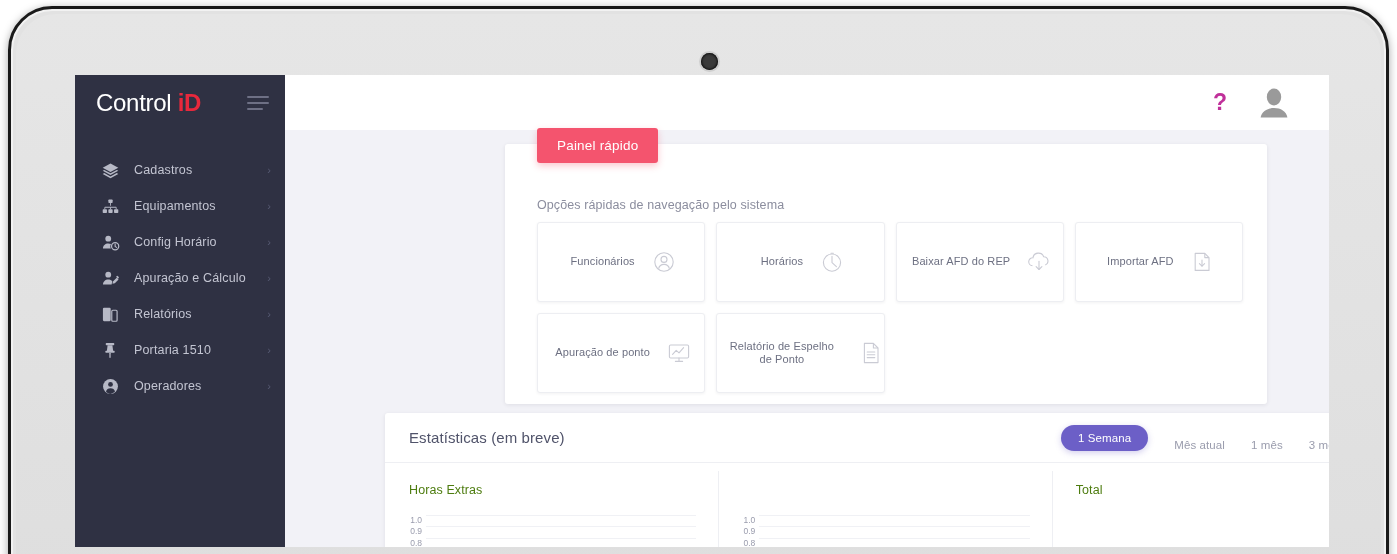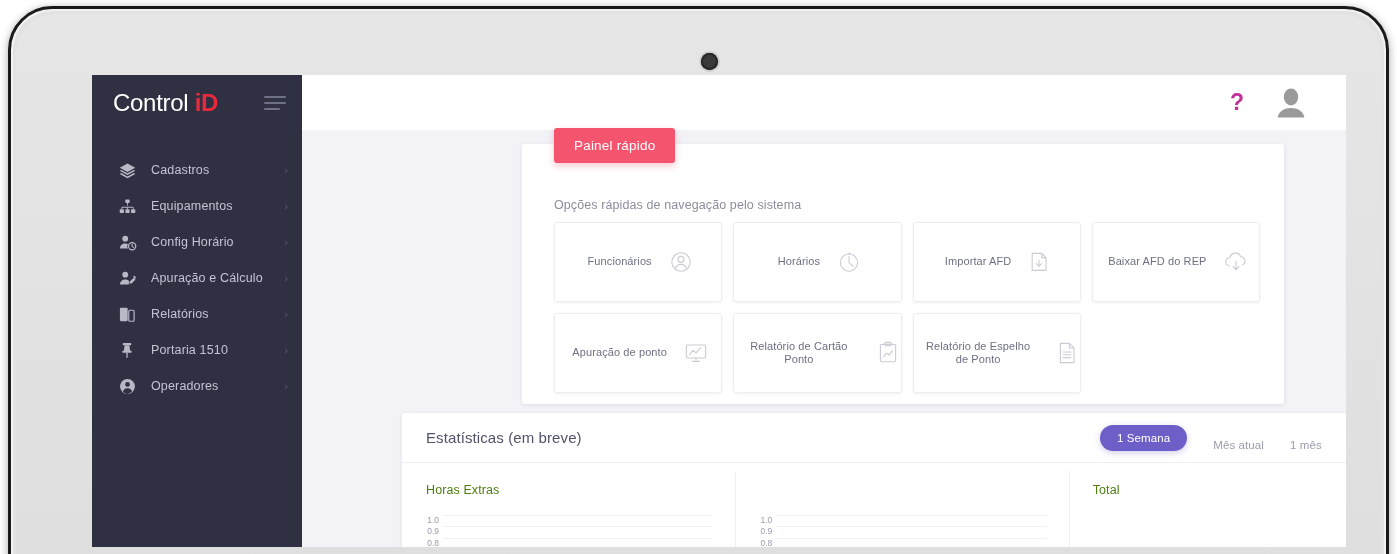--- a/index.html
+++ b/index.html
@@ -31,21 +31,20 @@
     box-shadow: 0 0 0 2px #cfcfcf, inset 0 0 2px 1px #111;
   }
 
   
   #screen {
     position: absolute;
     left: 75px; top: 75px;
     width: 1254px; height: 472px;
     background: #f2f2f7;
     overflow: hidden;
-    margin-left: 17px;
   }
 
   
   #sidebar {
     position: absolute; left: 0; top: 0;
     width: 210px; height: 472px;
     background: #2f3143;
   }
   #brand-bar {
     height: 55px; display: flex; align-items: center;
@@ -136,21 +135,21 @@
 
   
   #stats-panel {
     position: absolute; left: 100px; top: 283px;
     width: 1000px; height: 200px;
     background: #ffffff; border-radius: 3px;
     box-shadow: 0 1px 4px rgba(30,32,50,.09);
   }
   #stats-head {
     height: 50px; display: flex; align-items: center;
-    padding: 0 10px 0 24px;
+    padding: 0 32px 0 24px;
     border-bottom: 1px solid #eeeff3;
   }
   #stats-title { font-size: 15px; color: #50536a; letter-spacing: .1px; }
   #stats-tabs { margin-left: auto; display: flex; align-items: flex-end; gap: 26px; }
   .stats-tab {
     font-size: 11.5px; color: #9a9cad; cursor: pointer; letter-spacing: .1px;
     white-space: nowrap;
   }
   .stats-tab.active {
     background: #6c5fc7; color: #ffffff;
@@ -322,64 +321,54 @@
           <span class="quick-card-icon">
             <svg width="26" height="26" viewBox="0 0 26 26" fill="none" stroke="#cacbd4" stroke-width="1.1">
               <circle cx="13" cy="13.6" r="8.6"></circle>
               <path d="M13 7.4v6.2l4.4 4" stroke-linecap="round"></path>
               <path d="M12 4.2h2.4" stroke-linecap="round"></path>
             </svg>
           </span>
         </div>
 
         <div class="quick-card">
+          <span class="quick-card-label">Baixar AFD do REP</span>
+          <span class="quick-card-icon">
+            <svg width="26" height="26" viewBox="0 0 26 26" fill="none" stroke="#cacbd4" stroke-width="1.1">
+              <path d="M6.4 16.6a3.9 3.9 0 0 1 .5-7.8 5.6 5.6 0 0 1 10.8-1 4.2 4.2 0 0 1 1.6 8.1"></path>
+              <path d="M13 12.4v8" stroke-linecap="round"></path>
+              <path d="m10.1 17.6 2.9 2.9 2.9-2.9" stroke-linecap="round" stroke-linejoin="round"></path>
+            </svg>
+          </span>
+        </div>
+
+        <div class="quick-card">
           <span class="quick-card-label">Importar AFD</span>
           <span class="quick-card-icon">
             <svg width="26" height="26" viewBox="0 0 26 26" fill="none" stroke="#cacbd4" stroke-width="1.1">
               <path d="M5.2 4.4h9.6l4.2 4.2v12.8H5.2z" stroke-linejoin="round"></path>
               <path d="M14.8 4.4v4.2H19" stroke-linejoin="round"></path>
               <path d="M12 11v6" stroke-linecap="round"></path>
               <path d="m9.4 14.6 2.6 2.6 2.6-2.6" stroke-linecap="round" stroke-linejoin="round"></path>
             </svg>
           </span>
         </div>
 
-        <div class="quick-card">
-          <span class="quick-card-label">Baixar AFD do REP</span>
-          <span class="quick-card-icon">
-            <svg width="26" height="26" viewBox="0 0 26 26" fill="none" stroke="#cacbd4" stroke-width="1.1">
-              <path d="M6.4 16.6a3.9 3.9 0 0 1 .5-7.8 5.6 5.6 0 0 1 10.8-1 4.2 4.2 0 0 1 1.6 8.1"></path>
-              <path d="M13 12.4v8" stroke-linecap="round"></path>
-              <path d="m10.1 17.6 2.9 2.9 2.9-2.9" stroke-linecap="round" stroke-linejoin="round"></path>
-            </svg>
-          </span>
-        </div>
-
 
         <div class="quick-card">
           <span class="quick-card-label">Apuração de ponto</span>
           <span class="quick-card-icon">
             <svg width="26" height="26" viewBox="0 0 26 26" fill="none" stroke="#cacbd4" stroke-width="1.1">
               <rect x="3.4" y="5" width="19.2" height="13" rx="1.2"></rect>
               <path d="m6.6 14.4 3.6-4 2.8 2.4 4.6-5.2" stroke-linecap="round" stroke-linejoin="round"></path>
               <path d="M13 18v3.2M9.4 21.4h7.2" stroke-linecap="round"></path>
             </svg>
           </span>
         </div>
 
-        <div class="quick-card">
-          <span class="quick-card-label">Relatório de Cartão Ponto</span>
-          <span class="quick-card-icon">
-            <svg width="26" height="26" viewBox="0 0 26 26" fill="none" stroke="#cacbd4" stroke-width="1.1">
-              <rect x="5.4" y="4.4" width="15.2" height="17.4" rx="1.4"></rect>
-              <rect x="10" y="2.4" width="6" height="3.4" rx="1.1"></rect>
-              <path d="m8.8 16.6 3-3.4 2.2 1.9 3.4-4.2" stroke-linecap="round" stroke-linejoin="round"></path>
-            </svg>
-          </span>
-        </div>
 
         <div class="quick-card">
           <span class="quick-card-label">Relatório de Espelho de Ponto</span>
           <span class="quick-card-icon">
             <svg width="26" height="26" viewBox="0 0 26 26" fill="none" stroke="#cacbd4" stroke-width="1.1">
               <path d="M6.4 3.4h9l4.6 4.6v14.6H6.4z" stroke-linejoin="round"></path>
               <path d="M15.4 3.4V8H20" stroke-linejoin="round"></path>
               <path d="M9.2 12h7.6M9.2 14.8h7.6M9.2 17.6h7.6" stroke-linecap="round"></path>
             </svg>
           </span>

